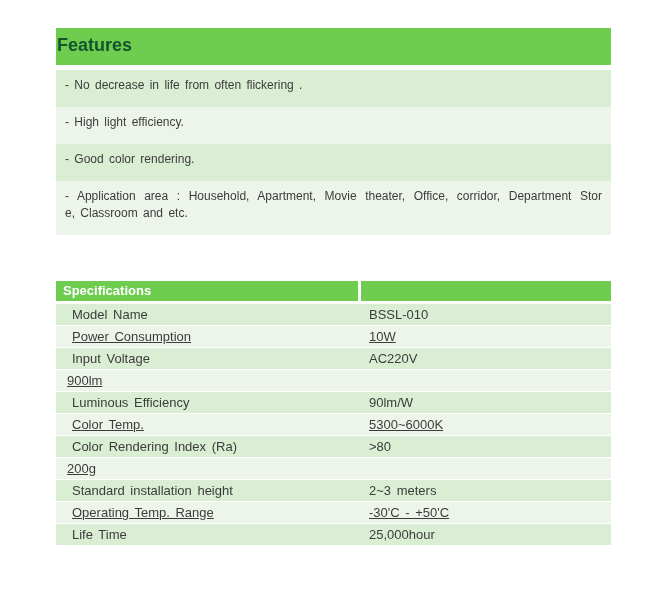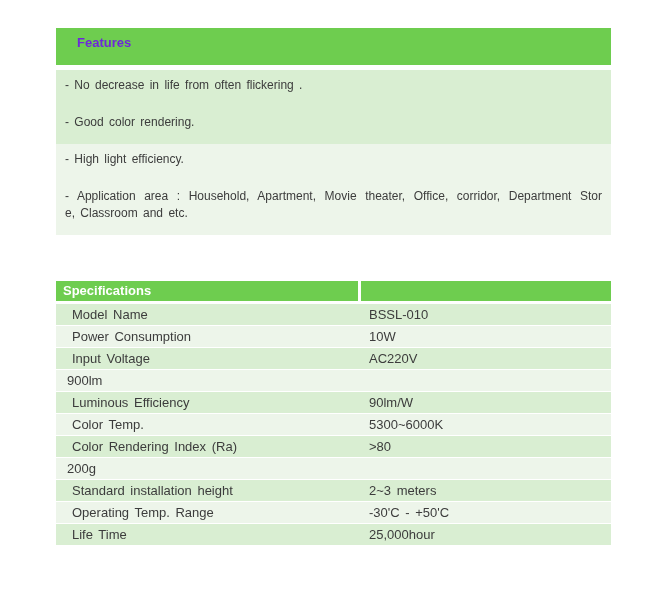--- a/index.html
+++ b/index.html
@@ -20,24 +20,24 @@
     position: absolute;
     left: 56px;
     top: 28px;
     width: 555px;
   }
   
   .features-header {
     box-sizing: border-box;
     height: 37px;
     background: #6ecd4f;
-    color: #6d28d9;
-    font-size: 13px;
+    color: #14532d;
+    font-size: 18px;
     font-weight: bold;
-    padding: 7px 8px 0 21px;
+    padding: 7px 8px 0 1px;
     margin-bottom: 5px;
   }
   .feature-row {
     box-sizing: border-box;
     padding: 7px 9px 13px 9px;
     margin-bottom: 0;
     font-size: 12px;
     line-height: 17px;
     word-spacing: 2px;
   }
@@ -78,21 +78,21 @@
   }
   .spec-row {
     display: flex;
     height: 21px;
     margin-bottom: 1px;
     font-size: 13px;
     line-height: 21px;
     word-spacing: 2px;
   }
   .spec-row.dark  { background: #d9eed2; }
-  .spec-row.light { background: #edf5ea; }
+  .spec-row.light { background: #edf5ea; text-decoration: underline; }
   .spec-label {
     box-sizing: border-box;
     width: 302px;
     padding-left: 16px;
     overflow: hidden;
     white-space: nowrap;
   }
   .spec-value {
     box-sizing: border-box;
     flex: 1;
@@ -108,25 +108,25 @@
   <div class="content">
 
     <section>
       <div class="features-header">
         <span>Features</span>
       </div>
       <div id="features-rows">
           <div class="feature-row dark">
             <div class="feature-line">- No decrease in life from often flickering .</div>
           </div>
+          <div class="feature-row light">
+            <div class="feature-line">- High light efficiency.</div>
+          </div>
           <div class="feature-row dark">
             <div class="feature-line">- Good color rendering.</div>
-          </div>
-          <div class="feature-row light">
-            <div class="feature-line">- High light efficiency.</div>
           </div>
           <div class="feature-row light">
             <div class="feature-line justified">- Application area : Household, Apartment, Movie theater, Office, corridor, Department Stor</div>
             <div class="feature-line">e, Classroom and etc.</div>
           </div>
         </div>
     </section>
 
     <section class="specs">
       <div class="spec-header">

